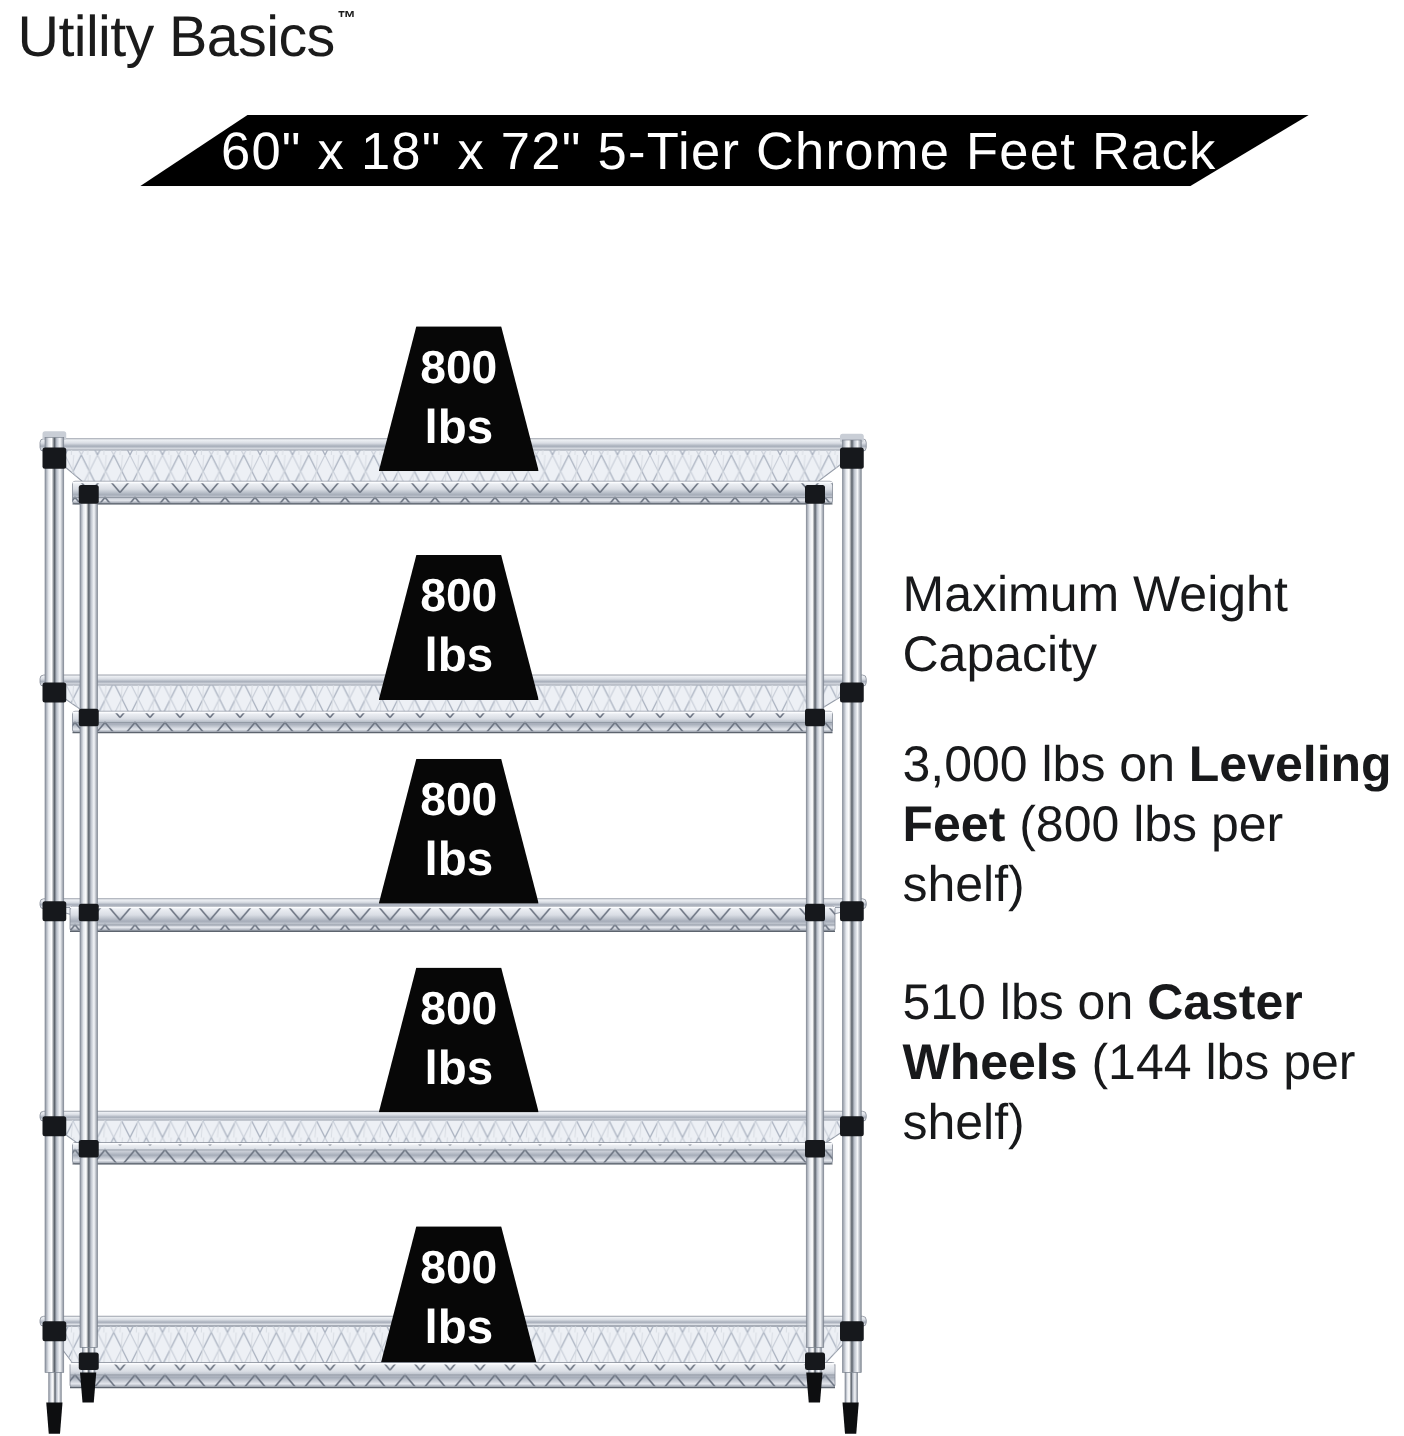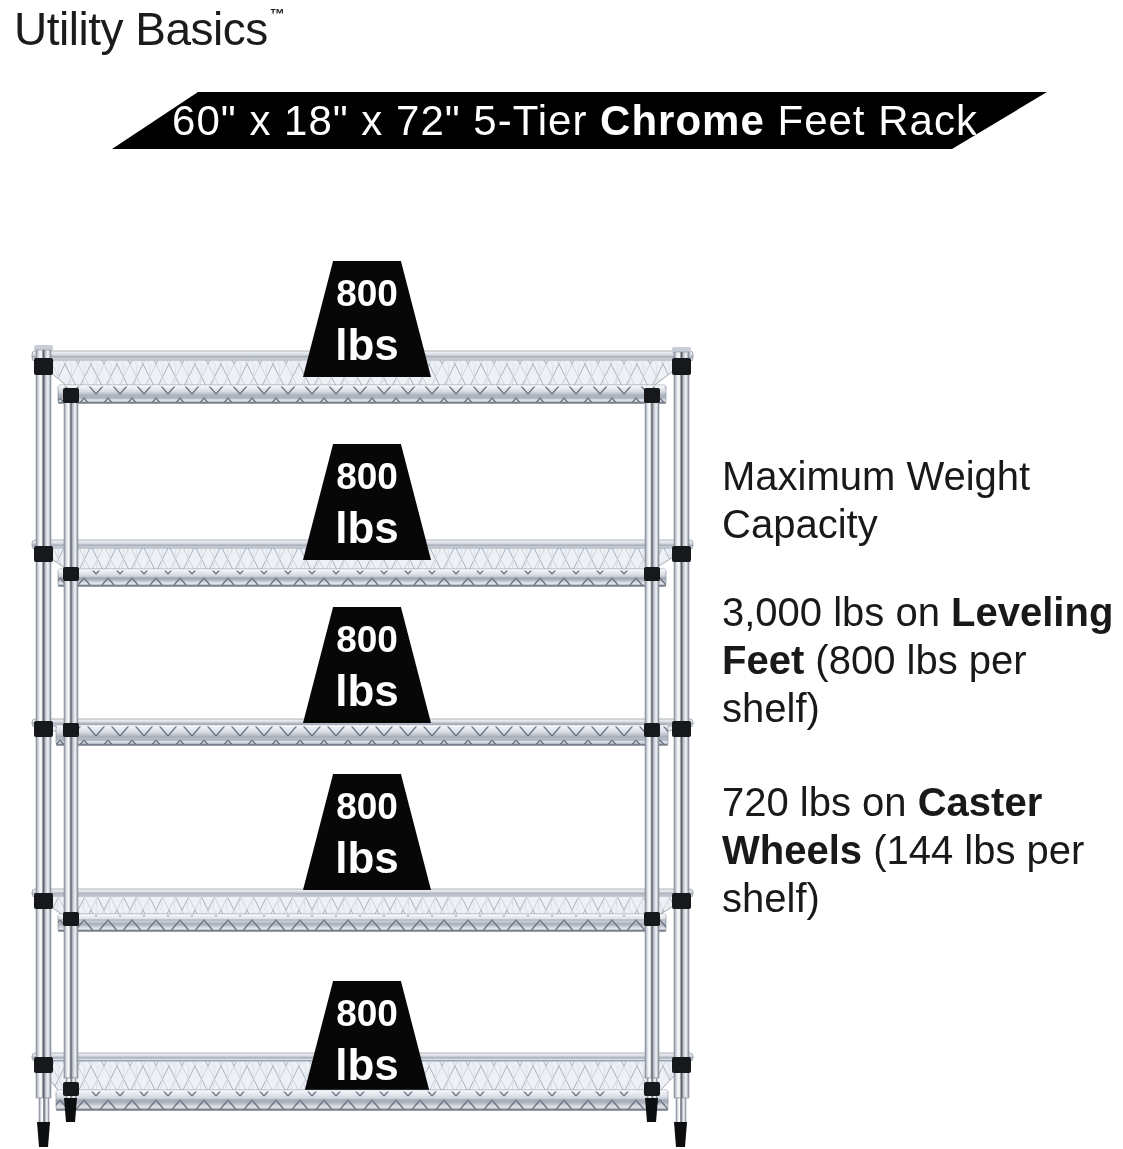--- a/index.html
+++ b/index.html
@@ -11,21 +11,21 @@
   .brand{position:absolute;left:14px;top:2px;font-size:46px;font-weight:400;
          color:#1b1b1b;letter-spacing:-0.5px;white-space:nowrap;}
   .brand sup{font-size:15px;font-weight:700;vertical-align:26px;margin-left:2px;}
   
   .banner{
     position:absolute;left:100px;top:92px;width:950px;height:57px;background:#000000;
     clip-path:polygon(98px 0,947px 0,852px 57px,12px 57px);
     display:flex;align-items:center;justify-content:center;
   }
   .banner-text{color:#ffffff;font-size:42px;font-weight:500;letter-spacing:1px;white-space:nowrap;}
-  .banner-text b{font-weight:700;}
+  .banner-text b{font-weight:400;}
   
   .rack-back,.rack-front{position:absolute;left:25px;top:340px;width:675px;height:809px;}
   .rack-back{z-index:1;}
   .rack-front{z-index:3;}
   .rail{fill:url(#rg);stroke:#7d8490;stroke-width:0.6;}
   .meshbase{fill:#edf0f5;stroke:#959ca8;stroke-width:0.9;}
   .meshpat{fill:url(#mesh);}
   .post{fill:url(#pg);stroke:#7a818d;stroke-width:0.5;}
   .collar{fill:#16181c;}
   .truss{fill:url(#truss);}
@@ -34,21 +34,21 @@
   .foot{fill:#0d0e10;}
   
   .weight{
     position:absolute;left:303px;width:128px;height:116px;z-index:2;
     background:#070707;color:#ffffff;
     clip-path:polygon(23.5% 0,76.5% 0,100% 100%,0 100%);
     display:flex;flex-direction:column;align-items:center;justify-content:flex-start;
     padding-top:14px;box-sizing:border-box;text-align:center;
   }
   .weight .wv{font-size:37px;font-weight:700;line-height:1;}
-  .weight .wu{font-size:44px;font-weight:700;line-height:1;margin-top:11px;}
+  .weight .wu{font-size:38px;font-weight:700;line-height:1;margin-top:11px;}
   
   .info{position:absolute;left:722px;top:452px;width:404px;font-size:40px;line-height:1.2;}
   .info h2{font-size:40px;font-weight:400;margin:0 0 40px 0;line-height:1.2;}
   .info p{margin:0 0 46px 0;}
   .info b{font-weight:700;}
 </style>
 </head>
 <body>
 
 <div class="stage">
@@ -230,17 +230,17 @@
       <rect class="collar" x="644" y="1082" width="16" height="14" rx="2"></rect>
     </g>
   </svg>
 
   <div class="info">
     <h2>Maximum Weight Capacity</h2>
     <p>
       <span>3,000 lbs on </span><b>Leveling Feet</b><span> (800 lbs per shelf)</span>
     </p>
     <p>
-      <span>720 lbs on </span><b>Caster Wheels</b><span> (144 lbs per shelf)</span>
+      <span>510 lbs on </span><b>Caster Wheels</b><span> (144 lbs per shelf)</span>
     </p>
   </div>
 
 </div>
 
 </body></html>

